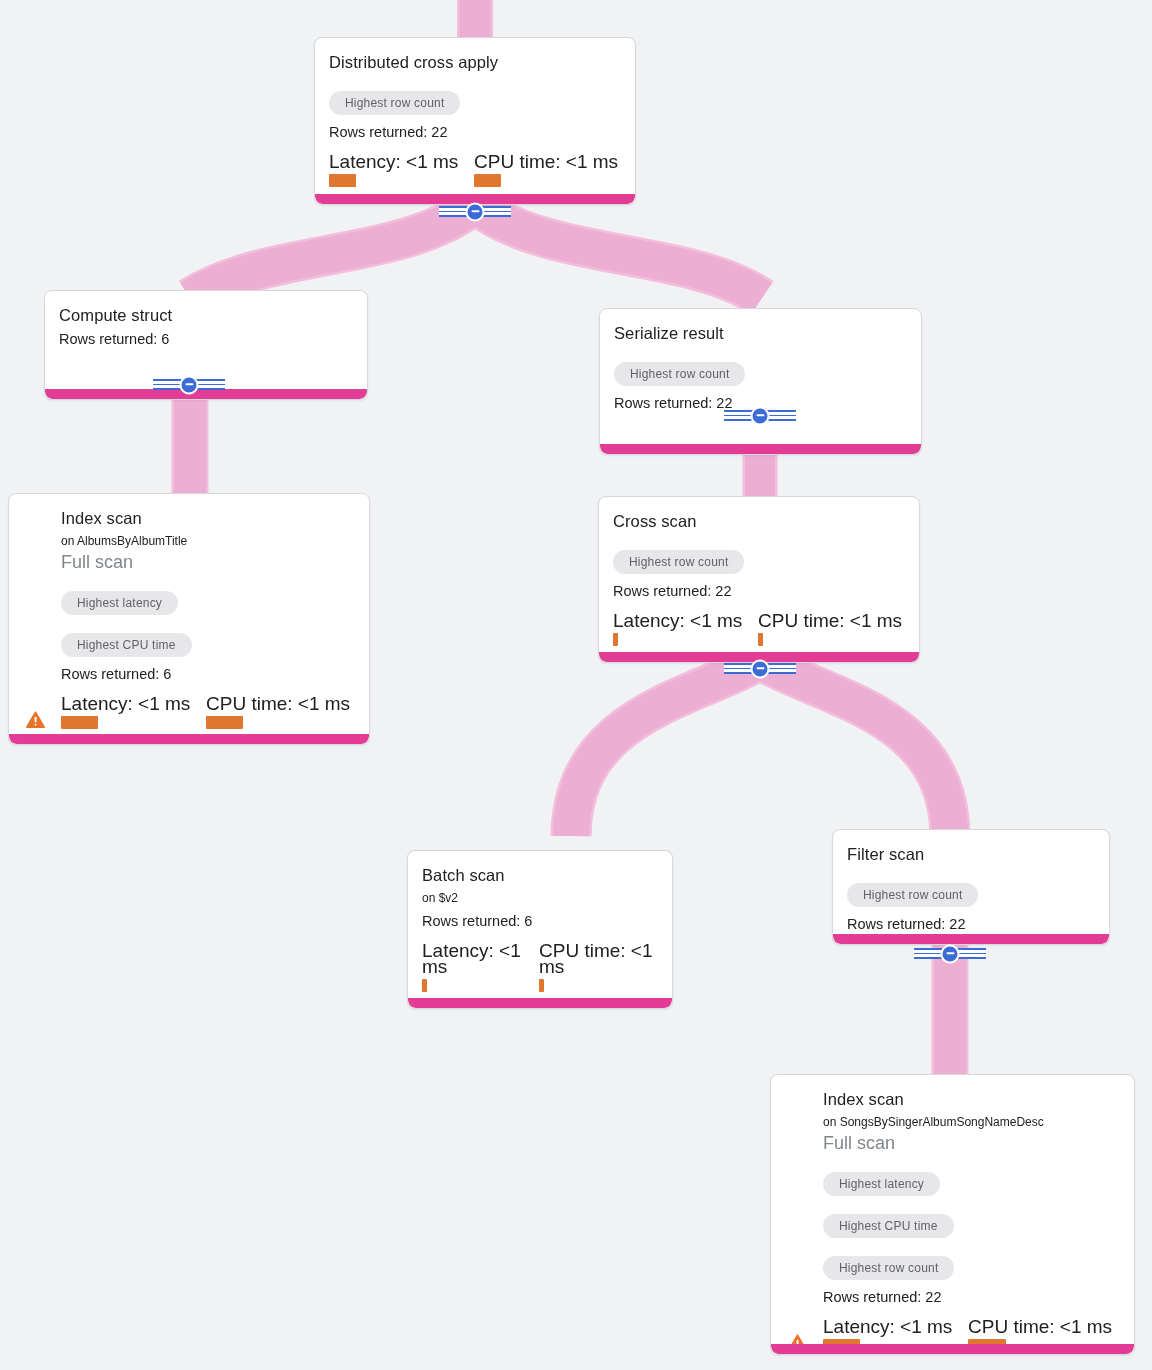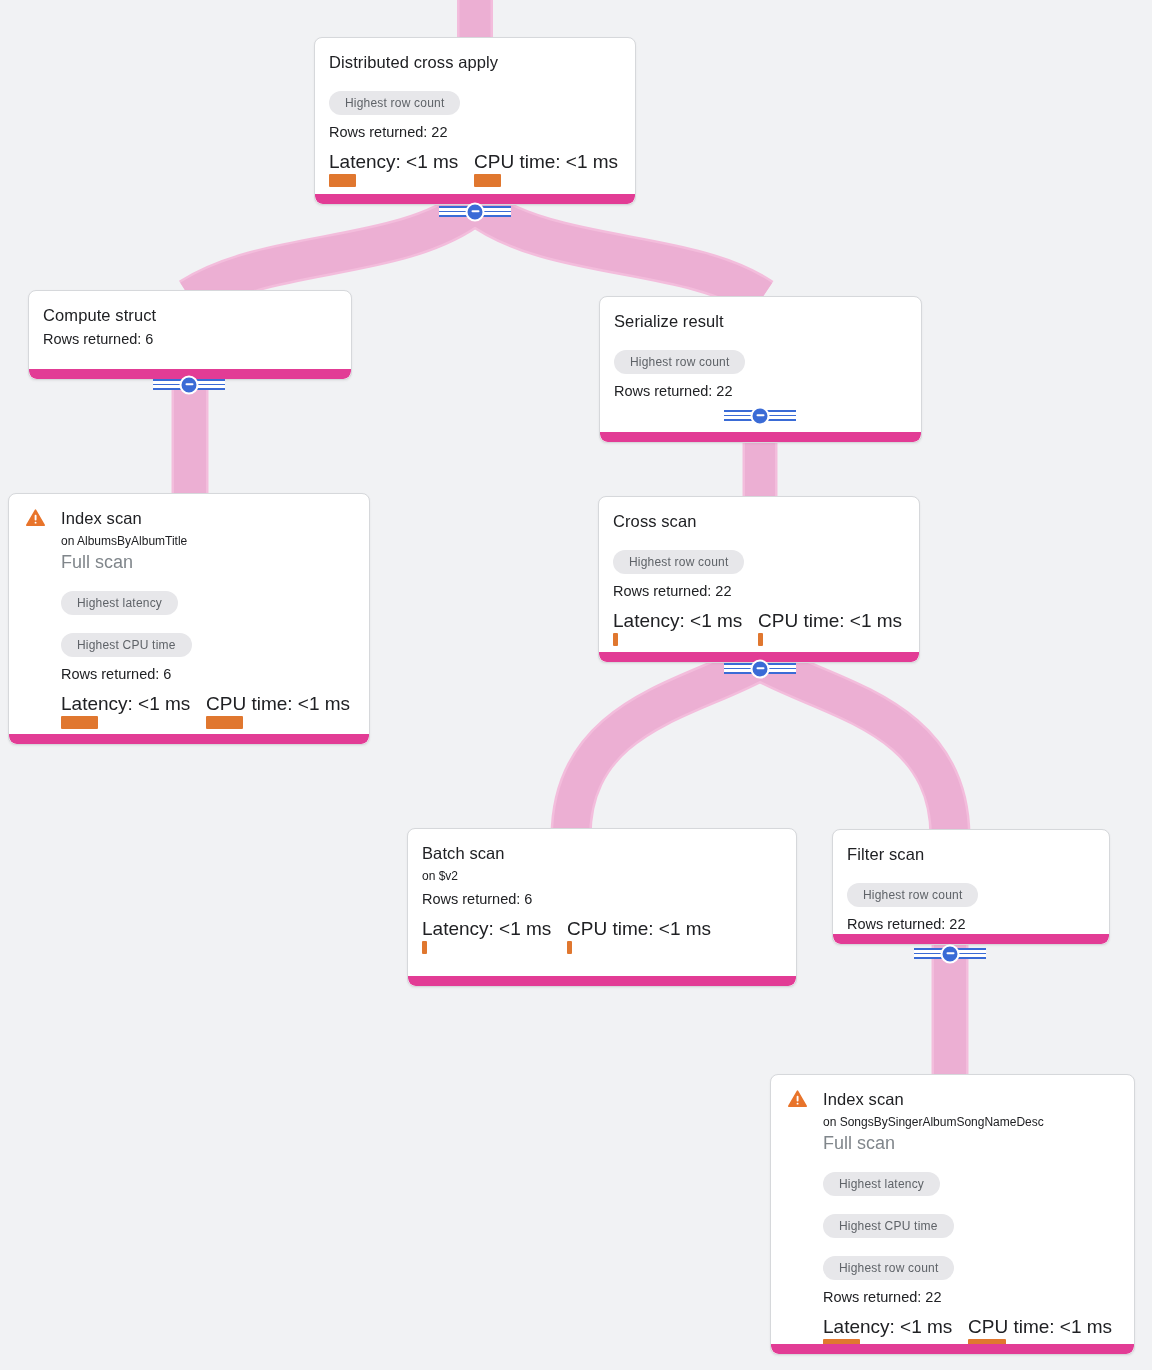--- a/index.html
+++ b/index.html
@@ -13,21 +13,21 @@
   .rib-edge{fill:none;stroke:var(--ribbonEdge);}
   .rib{fill:none;stroke:var(--ribbon);}
 
   .card{
     position:absolute;z-index:2;background:#ffffff;
     border:1px solid var(--cardBorder);border-radius:8px;
     box-shadow:0 1px 2px rgba(60,64,67,.08);
     box-sizing:border-box;overflow:hidden;
   }
   .card-body{padding:13px 16px 0 14px;}
-  .card-body.with-icon{display:flex;gap:16px;padding-left:17px;}
+  .card-body.with-icon{display:flex;gap:16px;padding-left:17px;align-items:flex-end;}
   .col{min-width:0;}
   .title{font-size:16.5px;font-weight:500;line-height:22px;letter-spacing:.1px;color:var(--text);}
   .sub{font-size:12px;line-height:21px;margin-top:2px;color:var(--text);}
   .note{font-size:18px;line-height:21px;color:var(--muted);}
   .badge{
     display:block;width:fit-content;
     background:var(--badgeBg);color:var(--badgeText);
     font-size:12px;line-height:16px;letter-spacing:.2px;
     padding:4px 16px;border-radius:14px;margin-top:18px;
   }
@@ -98,29 +98,29 @@
         </div>
         <div class="metric">
           <div class="mlabel">CPU time: &lt;1 ms</div>
           <div class="bar" style="width: 27px;"></div>
         </div>
       </div>
     </div>
     <div class="bottom-bar"></div>
   </div>
 
-  <div class="card" style="left:28px;top:290px;width:324px;height:90px">
+  <div class="card" style="left:44px;top:290px;width:324px;height:110px">
     <div class="card-body">
       <div class="title">Compute struct</div>
       <div class="rows" style="margin-top:4px">Rows returned: 6</div>
     </div>
     <div class="bottom-bar"></div>
   </div>
 
-  <div class="card" style="left:599px;top:296px;width:323px;height:147px">
+  <div class="card" style="left:599px;top:308px;width:323px;height:147px">
     <div class="card-body">
       <div class="title">Serialize result</div>
       <div class="badge">Highest row count</div>
       <div class="rows">Rows returned: 22</div>
     </div>
     <div class="bottom-bar"></div>
   </div>
 
   <div class="card" style="left:8px;top:493px;width:362px;height:252px">
     <div class="card-body with-icon">
@@ -165,21 +165,21 @@
         </div>
         <div class="metric">
           <div class="mlabel">CPU time: &lt;1 ms</div>
           <div class="bar" style="width: 5px;"></div>
         </div>
       </div>
     </div>
     <div class="bottom-bar"></div>
   </div>
 
-  <div class="card" style="left:407px;top:828px;width:390px;height:159px">
+  <div class="card" style="left:407px;top:850px;width:266px;height:159px">
     <div class="card-body">
       <div class="title">Batch scan</div>
       <div class="sub">on $v2</div>
       <div class="rows" style="margin-top:3px">Rows returned: 6</div>
       <div class="metrics">
         <div class="metric">
           <div class="mlabel">Latency: &lt;1 ms</div>
           <div class="bar" style="width: 5px;"></div>
         </div>
         <div class="metric">

